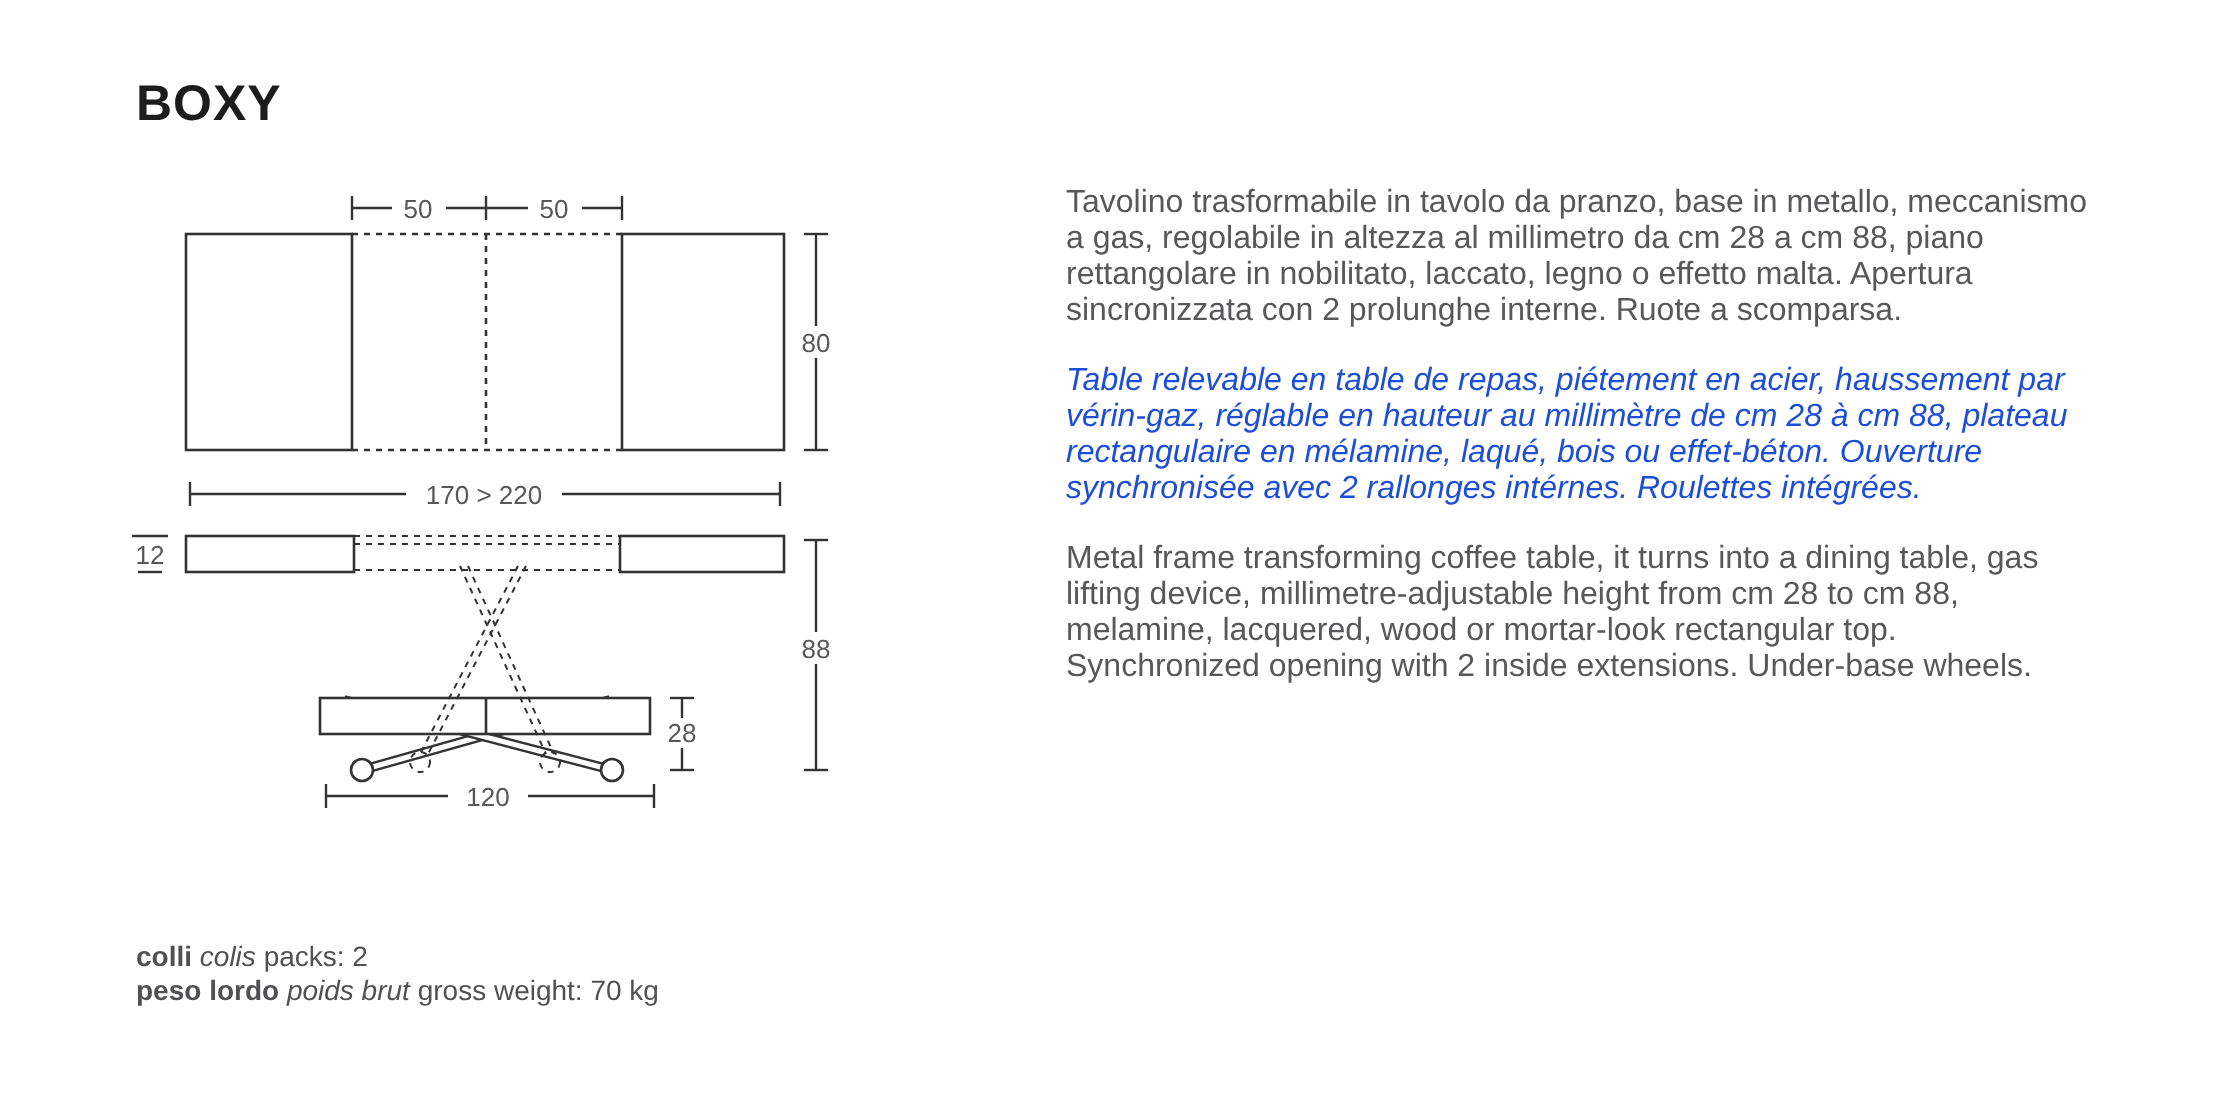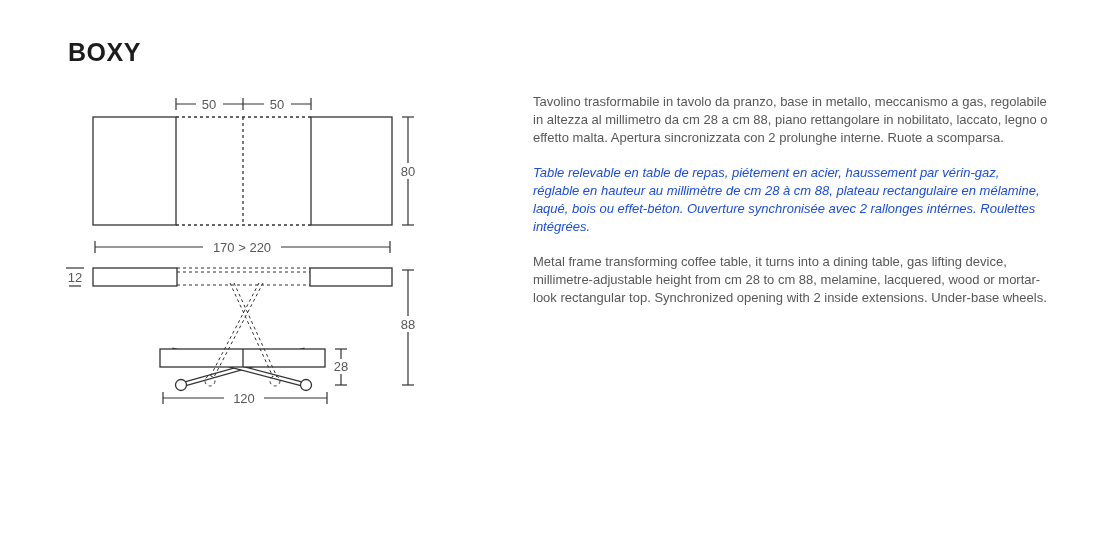--- a/index.html
+++ b/index.html
@@ -31,21 +31,21 @@
   .drawing text {
     font-family: "Liberation Sans", sans-serif;
     font-size: 13px;
     fill: #58585a;
   }
   .desc-col {
     position: absolute;
     left: 533px;
     top: 93px;
     width: 515px;
-    font-size: 13px;
+    font-size: 16px;
     line-height: 18px;
     color: #58585a;
   }
   .desc-col p { margin-bottom: 17px; }
   .desc-fr { font-style: italic; color: #1d4ed8; }
   .pack-info {
     position: absolute;
     left: 68px;
     top: 470px;
     font-size: 14px;
@@ -168,15 +168,27 @@
     <text x="189" y="318" text-anchor="middle">120</text>
   </svg>
 
   <div class="desc-col">
     <p class="desc-it">Tavolino trasformabile in tavolo da pranzo, base in metallo, meccanismo a gas, regolabile in altezza al millimetro da cm 28 a cm 88, piano rettangolare in nobilitato, laccato, legno o effetto malta. Apertura sincronizzata con 2 prolunghe interne. Ruote a scomparsa.</p>
     <p class="desc-fr">Table relevable en table de repas, piétement en acier, haussement par vérin-gaz, réglable en hauteur au millimètre de cm 28 à cm 88, plateau rectangulaire en mélamine, laqué, bois ou effet-béton. Ouverture synchronisée avec 2 rallonges intérnes. Roulettes intégrées.</p>
     <p class="desc-en">Metal frame transforming coffee table, it turns into a dining table, gas lifting device, millimetre-adjustable height from cm 28 to cm 88, melamine, lacquered, wood or mortar-look rectangular top. Synchronized opening with 2 inside extensions. Under-base wheels.</p>
   </div>
 
   <div class="pack-info">
+    <div class="pack-row">
+      <span class="it">colli</span>
+      <span class="fr">colis</span>
+      <span class="en">packs:</span>
+      <span class="val">2</span>
+    </div>
+    <div class="pack-row">
+      <span class="it">peso lordo</span>
+      <span class="fr">poids brut</span>
+      <span class="en">gross weight:</span>
+      <span class="val">70 kg</span>
+    </div>
   </div>
 
 </div>
 
 </body></html>

